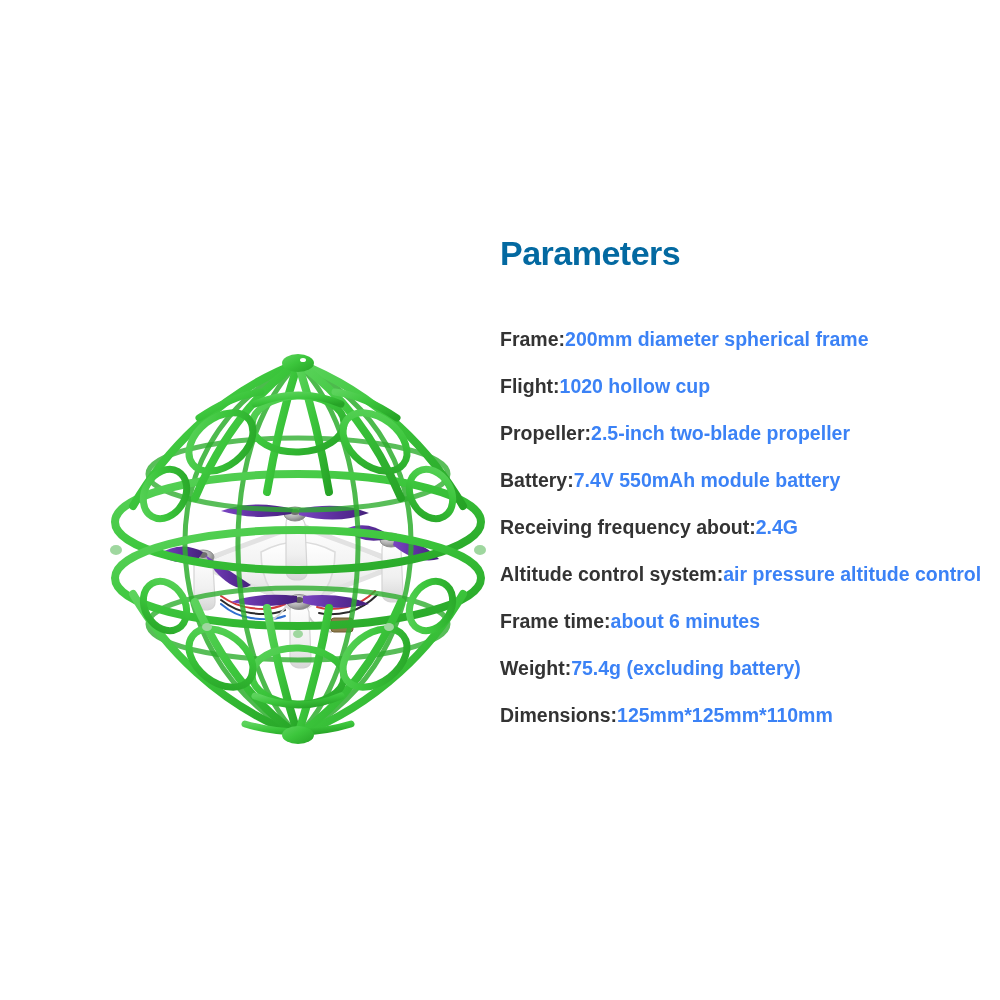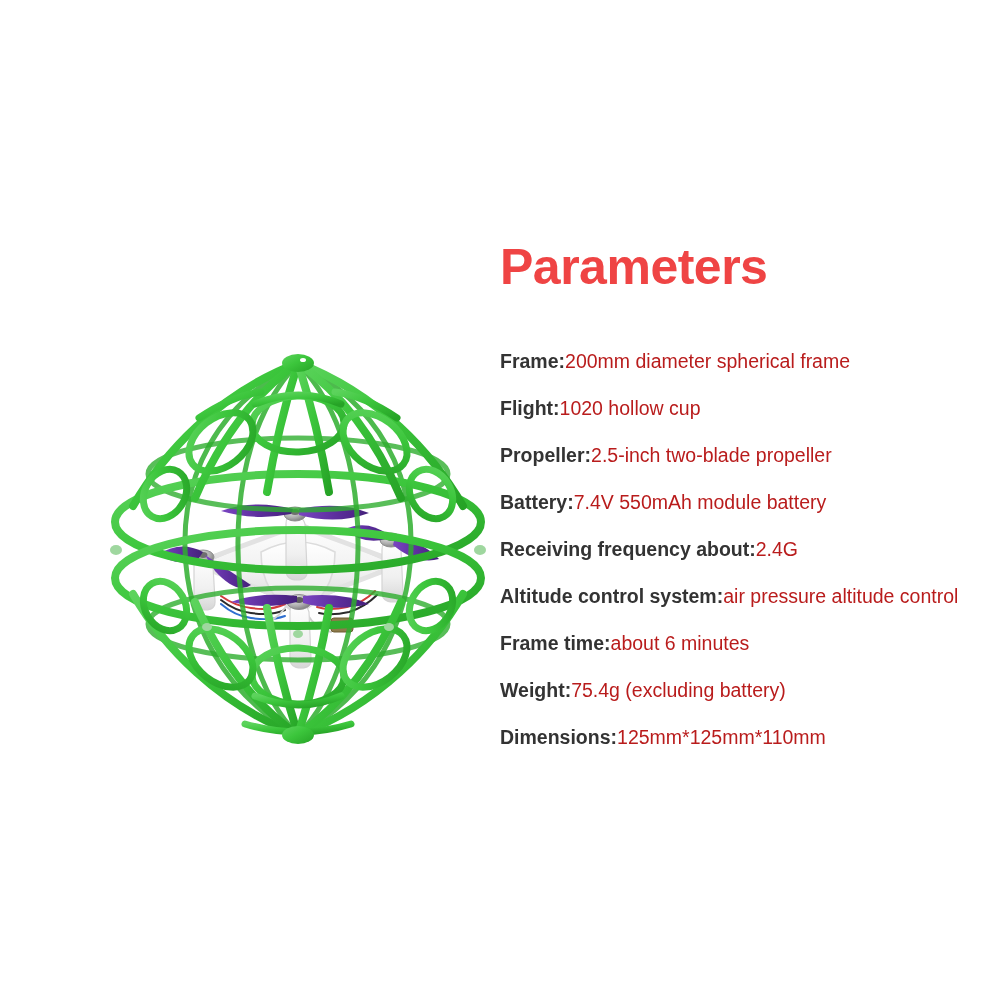--- a/index.html
+++ b/index.html
@@ -37,47 +37,47 @@
   }
 
   
   .spec-panel {
     position: absolute;
     left: 500px;
     top: 236px;
     width: 490px;
   }
   .spec-title {
-    font-size: 50px;
+    font-size: 34px;
     font-weight: bold;
-    color: #ef4444;
+    color: #0369a1;
     letter-spacing: -0.5px;
     line-height: 1.05;
-    margin: 5px 0 44px 0;
+    margin: 0 0 44px 0;
     white-space: nowrap;
   }
   .spec-list {
     list-style: none;
     margin: 0;
     padding: 0;
   }
   .spec-row {
     height: 47px;
     line-height: 47px;
     font-size: 19.5px;
     white-space: nowrap;
     color: #6b6b6b;
   }
   .spec-label {
     font-weight: bold;
     color: #333333;
   }
   .spec-value {
-    font-weight: normal;
-    color: #b91c1c;
+    font-weight: bold;
+    color: #3b82f6;
   }
 </style>
 </head>
 <body>
 
 <div class="page">
 
   <figure class="product-figure">
     <svg viewBox="0 0 410 410" xmlns="http://www.w3.org/2000/svg">
       <defs>

